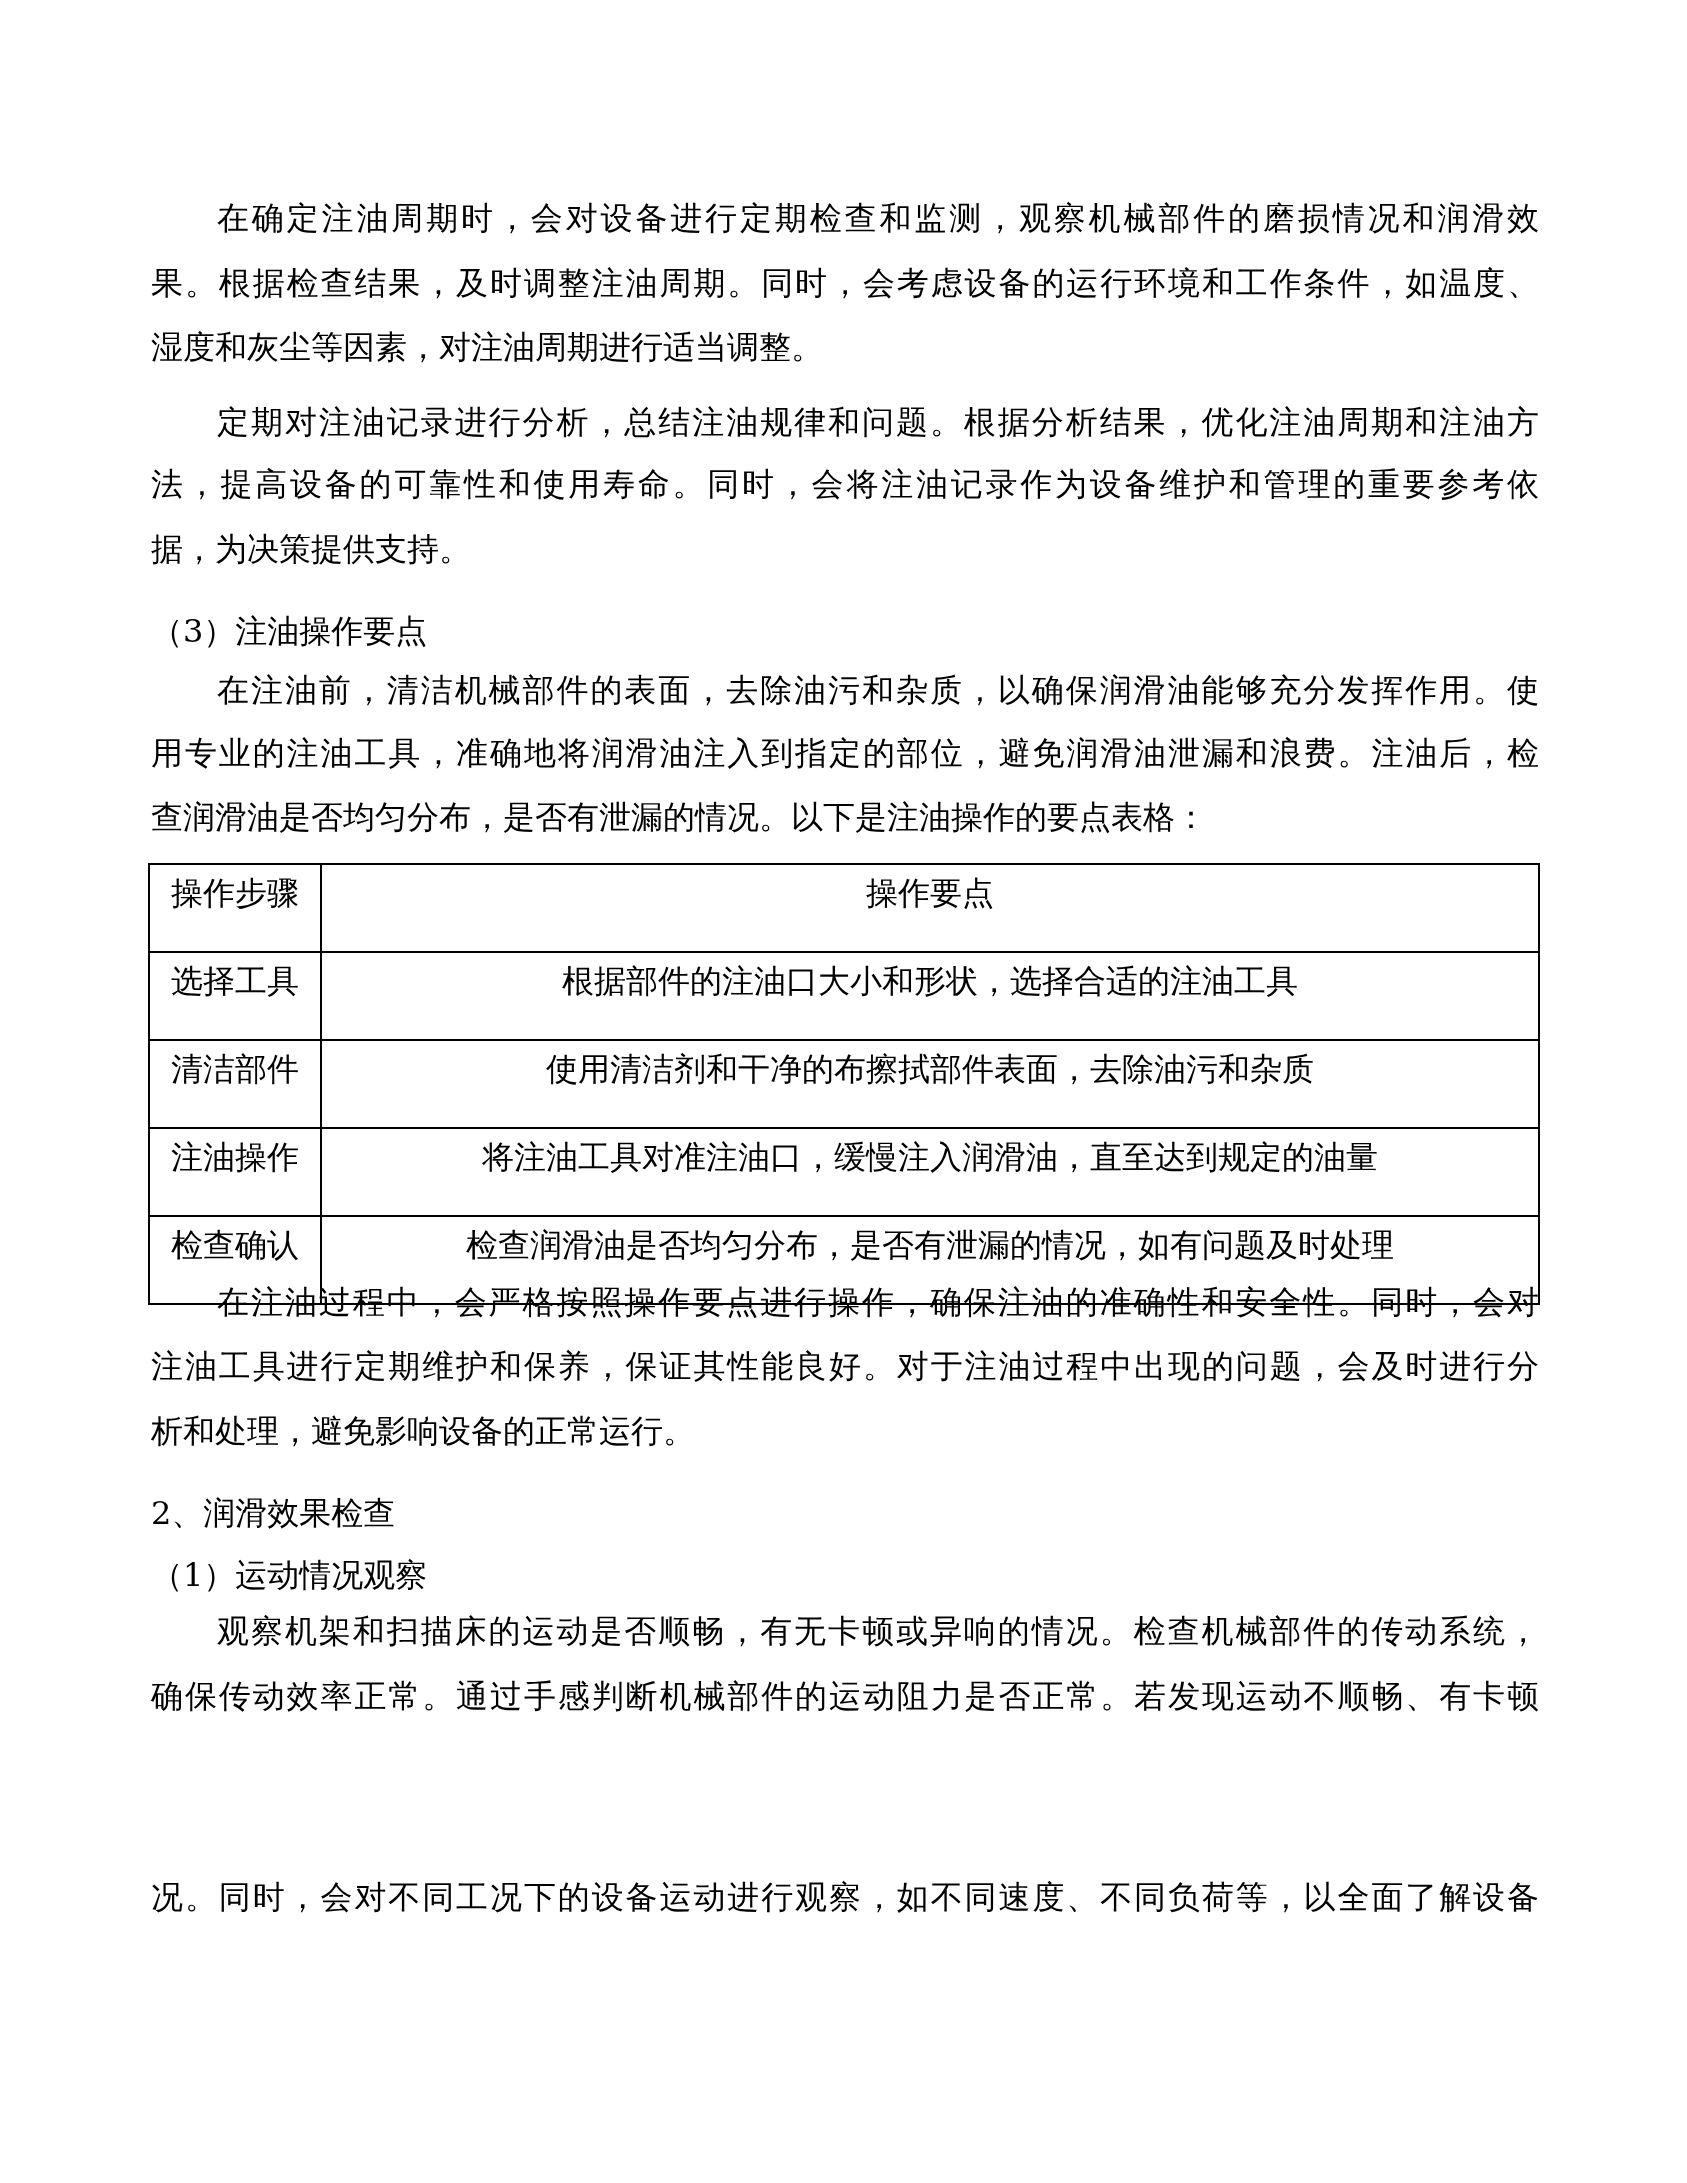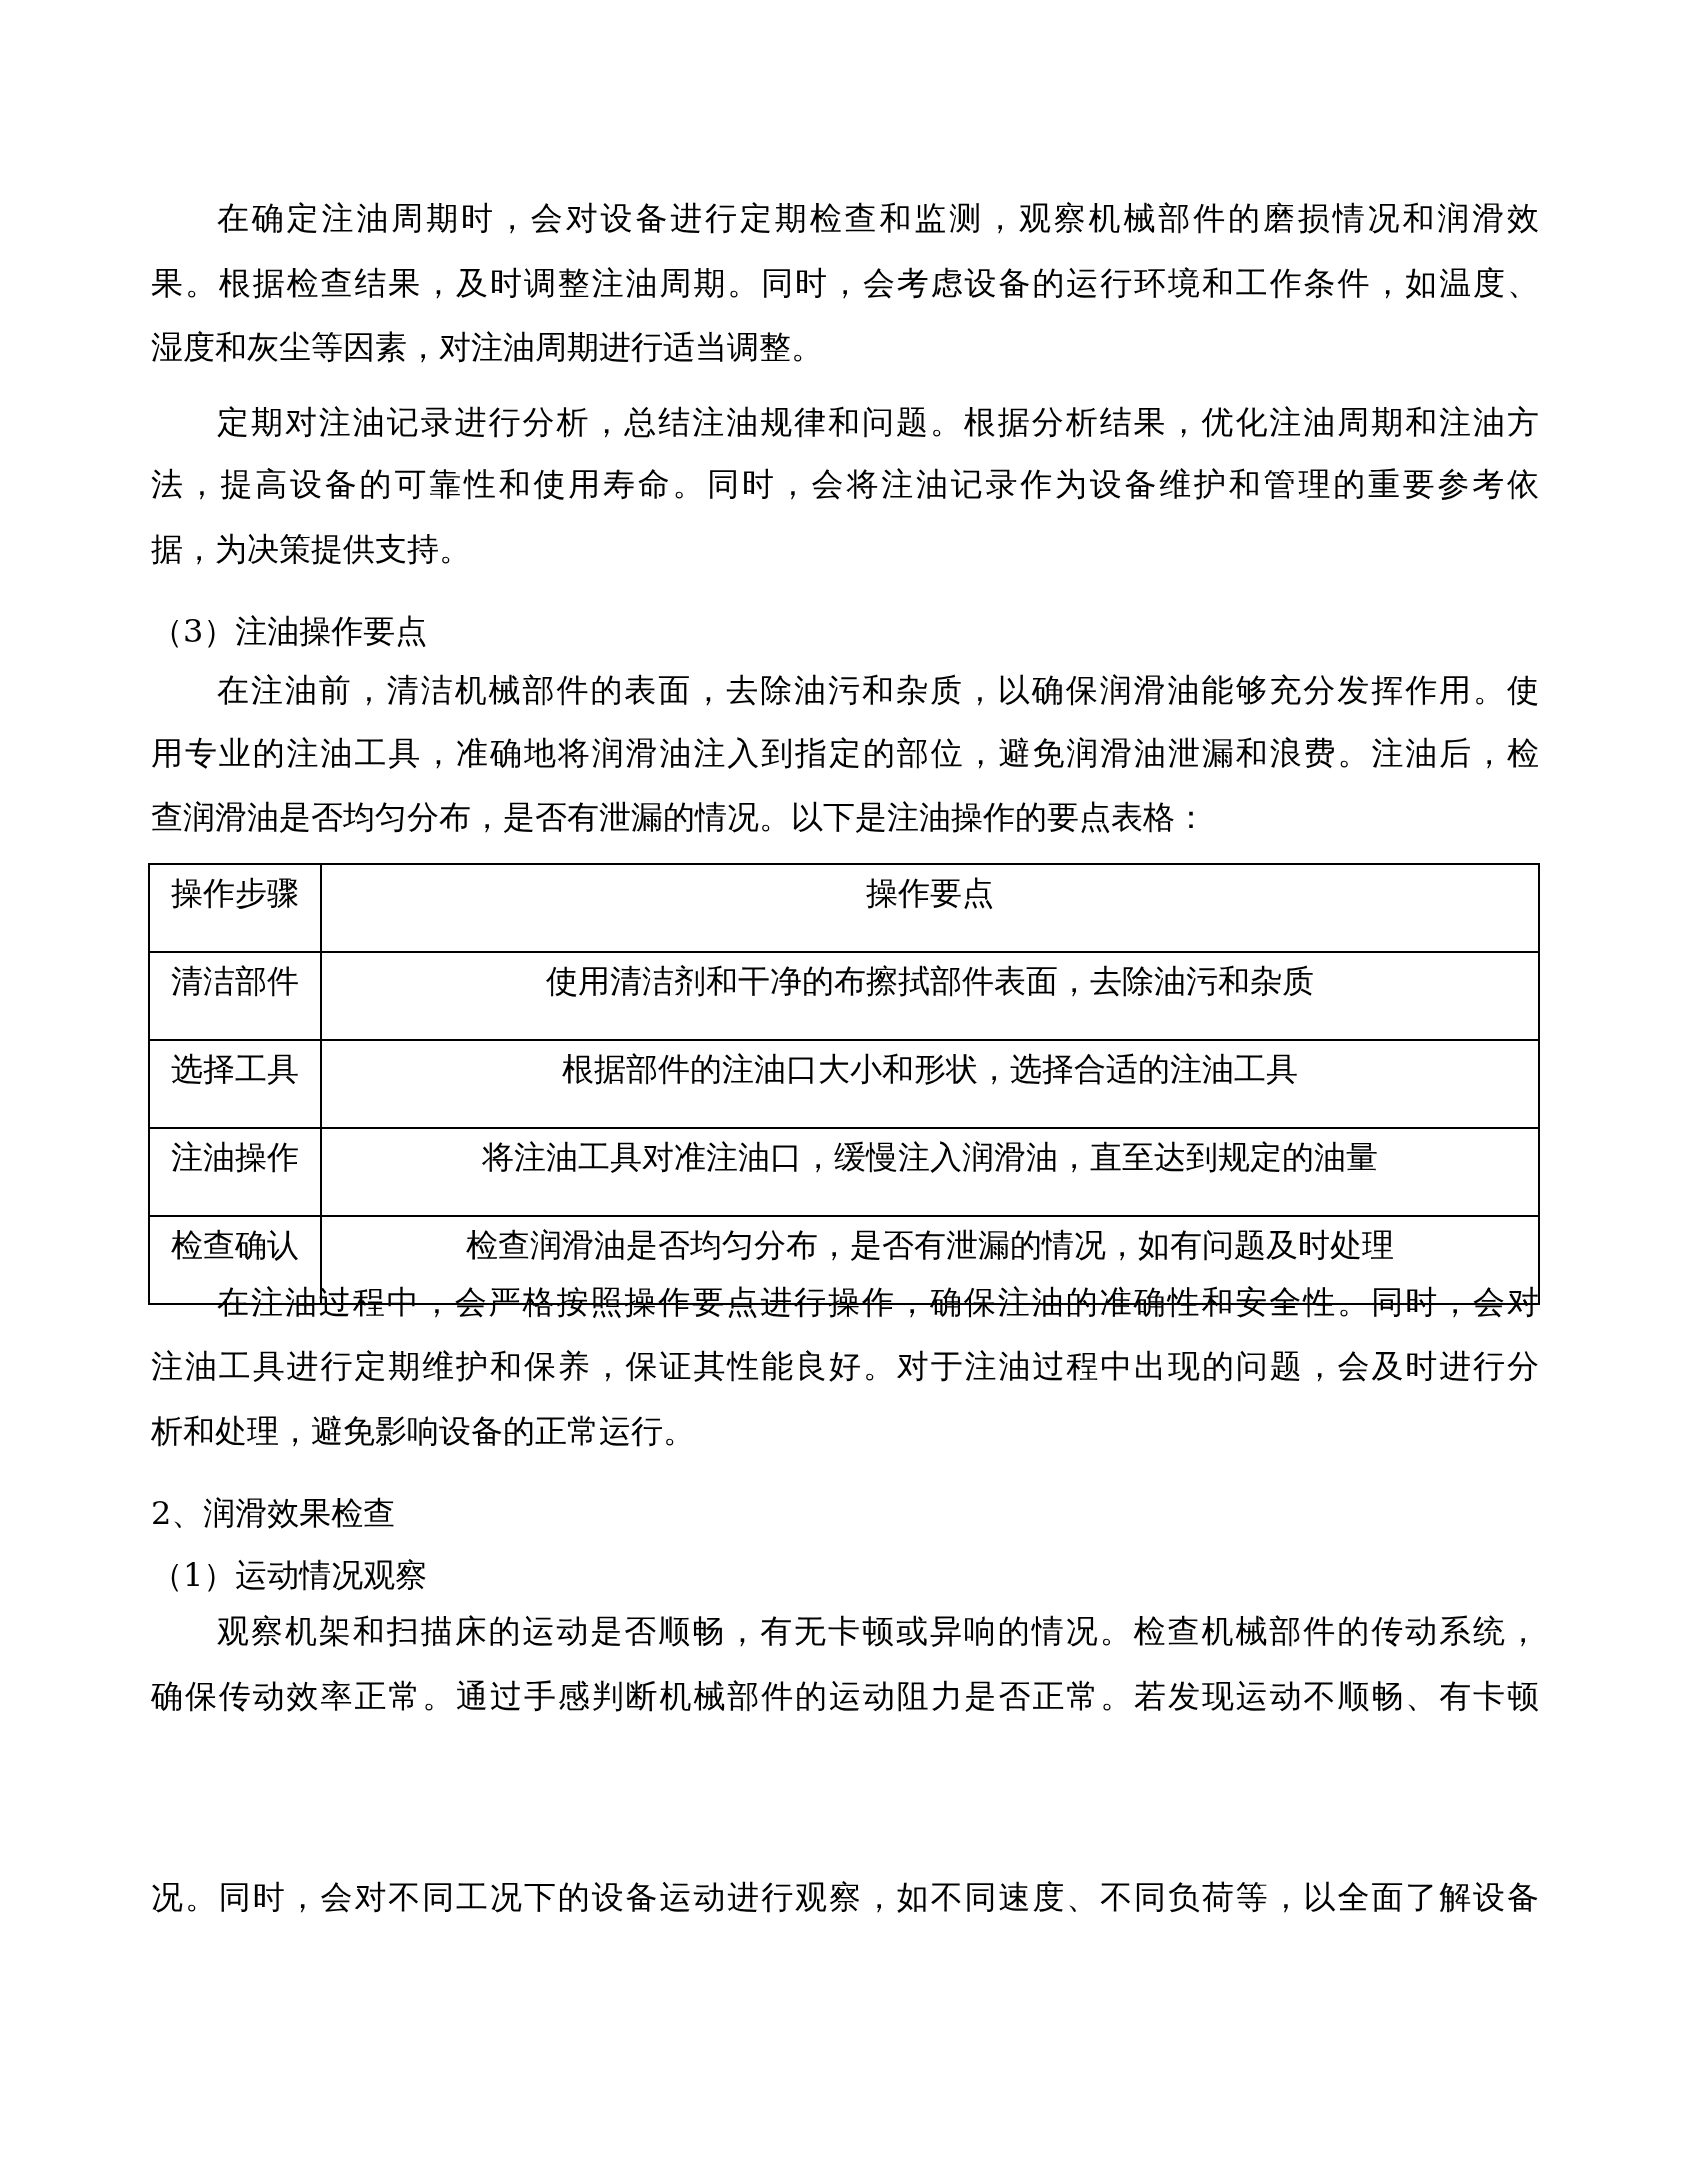--- a/index.html
+++ b/index.html
@@ -37,26 +37,26 @@
   <div class="line full" style="top:733px">用专业的注油工具，准确地将润滑油注入到指定的部位，避免润滑油泄漏和浪费。注油后，检</div>
   <div class="line" style="top:797px">查润滑油是否均匀分布，是否有泄漏的情况。以下是注油操作的要点表格：</div>
 
   <table class="ops">
     <tbody>
         <tr>
       <td class="c1">操作步骤</td>
       <td class="c2">操作要点</td>
     </tr>
     <tr>
+      <td class="c1">选择工具</td>
+      <td class="c2">根据部件的注油口大小和形状，选择合适的注油工具</td>
+    </tr>
+    <tr>
       <td class="c1">清洁部件</td>
       <td class="c2">使用清洁剂和干净的布擦拭部件表面，去除油污和杂质</td>
-    </tr>
-    <tr>
-      <td class="c1">选择工具</td>
-      <td class="c2">根据部件的注油口大小和形状，选择合适的注油工具</td>
     </tr>
     <tr>
       <td class="c1">注油操作</td>
       <td class="c2">将注油工具对准注油口，缓慢注入润滑油，直至达到规定的油量</td>
     </tr>
     <tr>
       <td class="c1">检查确认</td>
       <td class="c2">检查润滑油是否均匀分布，是否有泄漏的情况，如有问题及时处理</td>
     </tr>
   </tbody>

